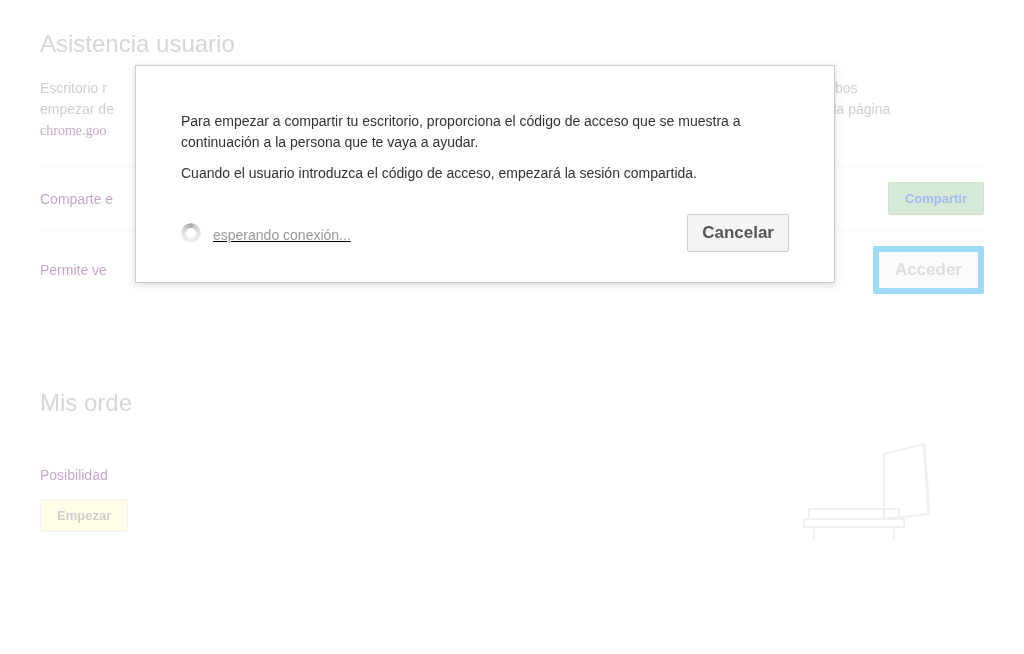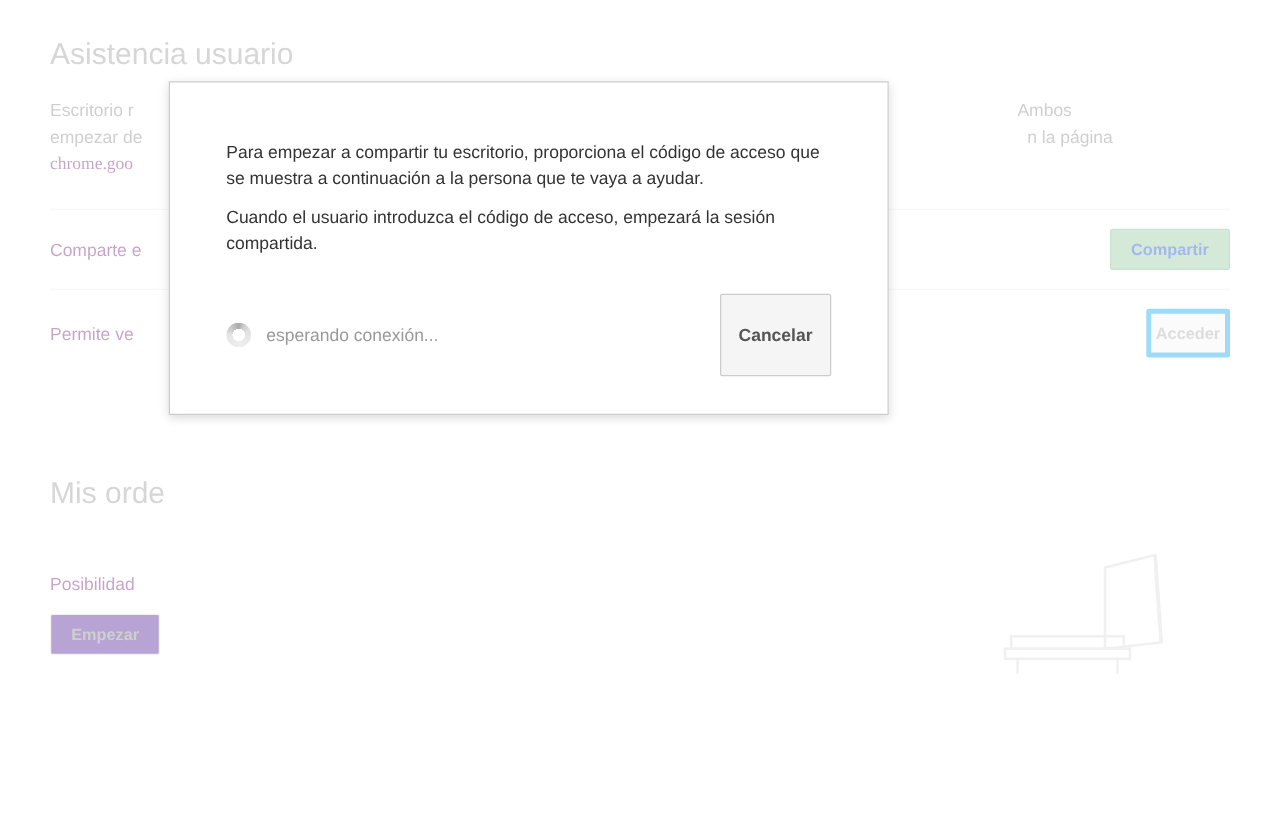--- a/index.html
+++ b/index.html
@@ -61,30 +61,30 @@
       padding: 8px 16px;
       font-size: 13px;
       font-weight: bold;
       border-radius: 2px;
       cursor: pointer;
     }
     
     .btn-grey {
       background: #f5f5f5;
       color: #aaa;
-      border: 4px solid #0ea5e9;
-      padding: 8px 4px;
-      font-size: 13px;
+      border: 6px solid #0ea5e9;
+      padding: 8px 16px;
+      font-size: 17px;
       font-weight: bold;
       border-radius: 2px;
       cursor: pointer;
     }
     
     .btn-white {
-      background: #4c1d95;
+      background: #fef9c3;
       color: #888;
       border: 1px solid #ddd;
       padding: 8px 16px;
       font-size: 13px;
       font-weight: bold;
       border-radius: 2px;
       cursor: pointer;
     }
     
     .section-gap {
@@ -100,21 +100,21 @@
       height: 100%;
       background: rgba(255, 255, 255, 0.6);
       display: flex;
       align-items: center;
       justify-content: center;
     }
     
     
     .dialog {
       background: #fff;
-      width: 576px;
+      width: 700px;
       border: 1px solid #ccc;
       box-shadow: 0 2px 8px rgba(0,0,0,0.15);
       padding: 45px 45px 30px 45px;
       position: absolute;
       top: 65px;
       left: 135px;
     }
     
     .dialog-text {
       font-size: 14px;
@@ -135,22 +135,23 @@
     
     .dialog-footer {
       display: flex;
       justify-content: space-between;
       align-items: center;
       margin-top: 30px;
     }
     
     .status-area {
       display: flex;
-      align-items: center;
+      align-items: flex-end;
       gap: 12px;
+      text-decoration: underline;
     }
     
     .spinner {
       width: 20px;
       height: 20px;
       position: relative;
     }
     
     .spinner::before {
       content: '';
@@ -173,22 +174,22 @@
     
     .status-text {
       font-size: 14px;
       color: #999;
     }
     
     .btn-cancel {
       background: #f5f5f5;
       color: #555;
       border: 1px solid #ccc;
-      padding: 24px 14px;
-      font-size: 14px;
+      padding: 8px 14px;
+      font-size: 17px;
       font-weight: bold;
       border-radius: 2px;
       cursor: pointer;
     }
     
     
     .illustration {
       position: absolute;
       right: 60px;
       bottom: 100px;

